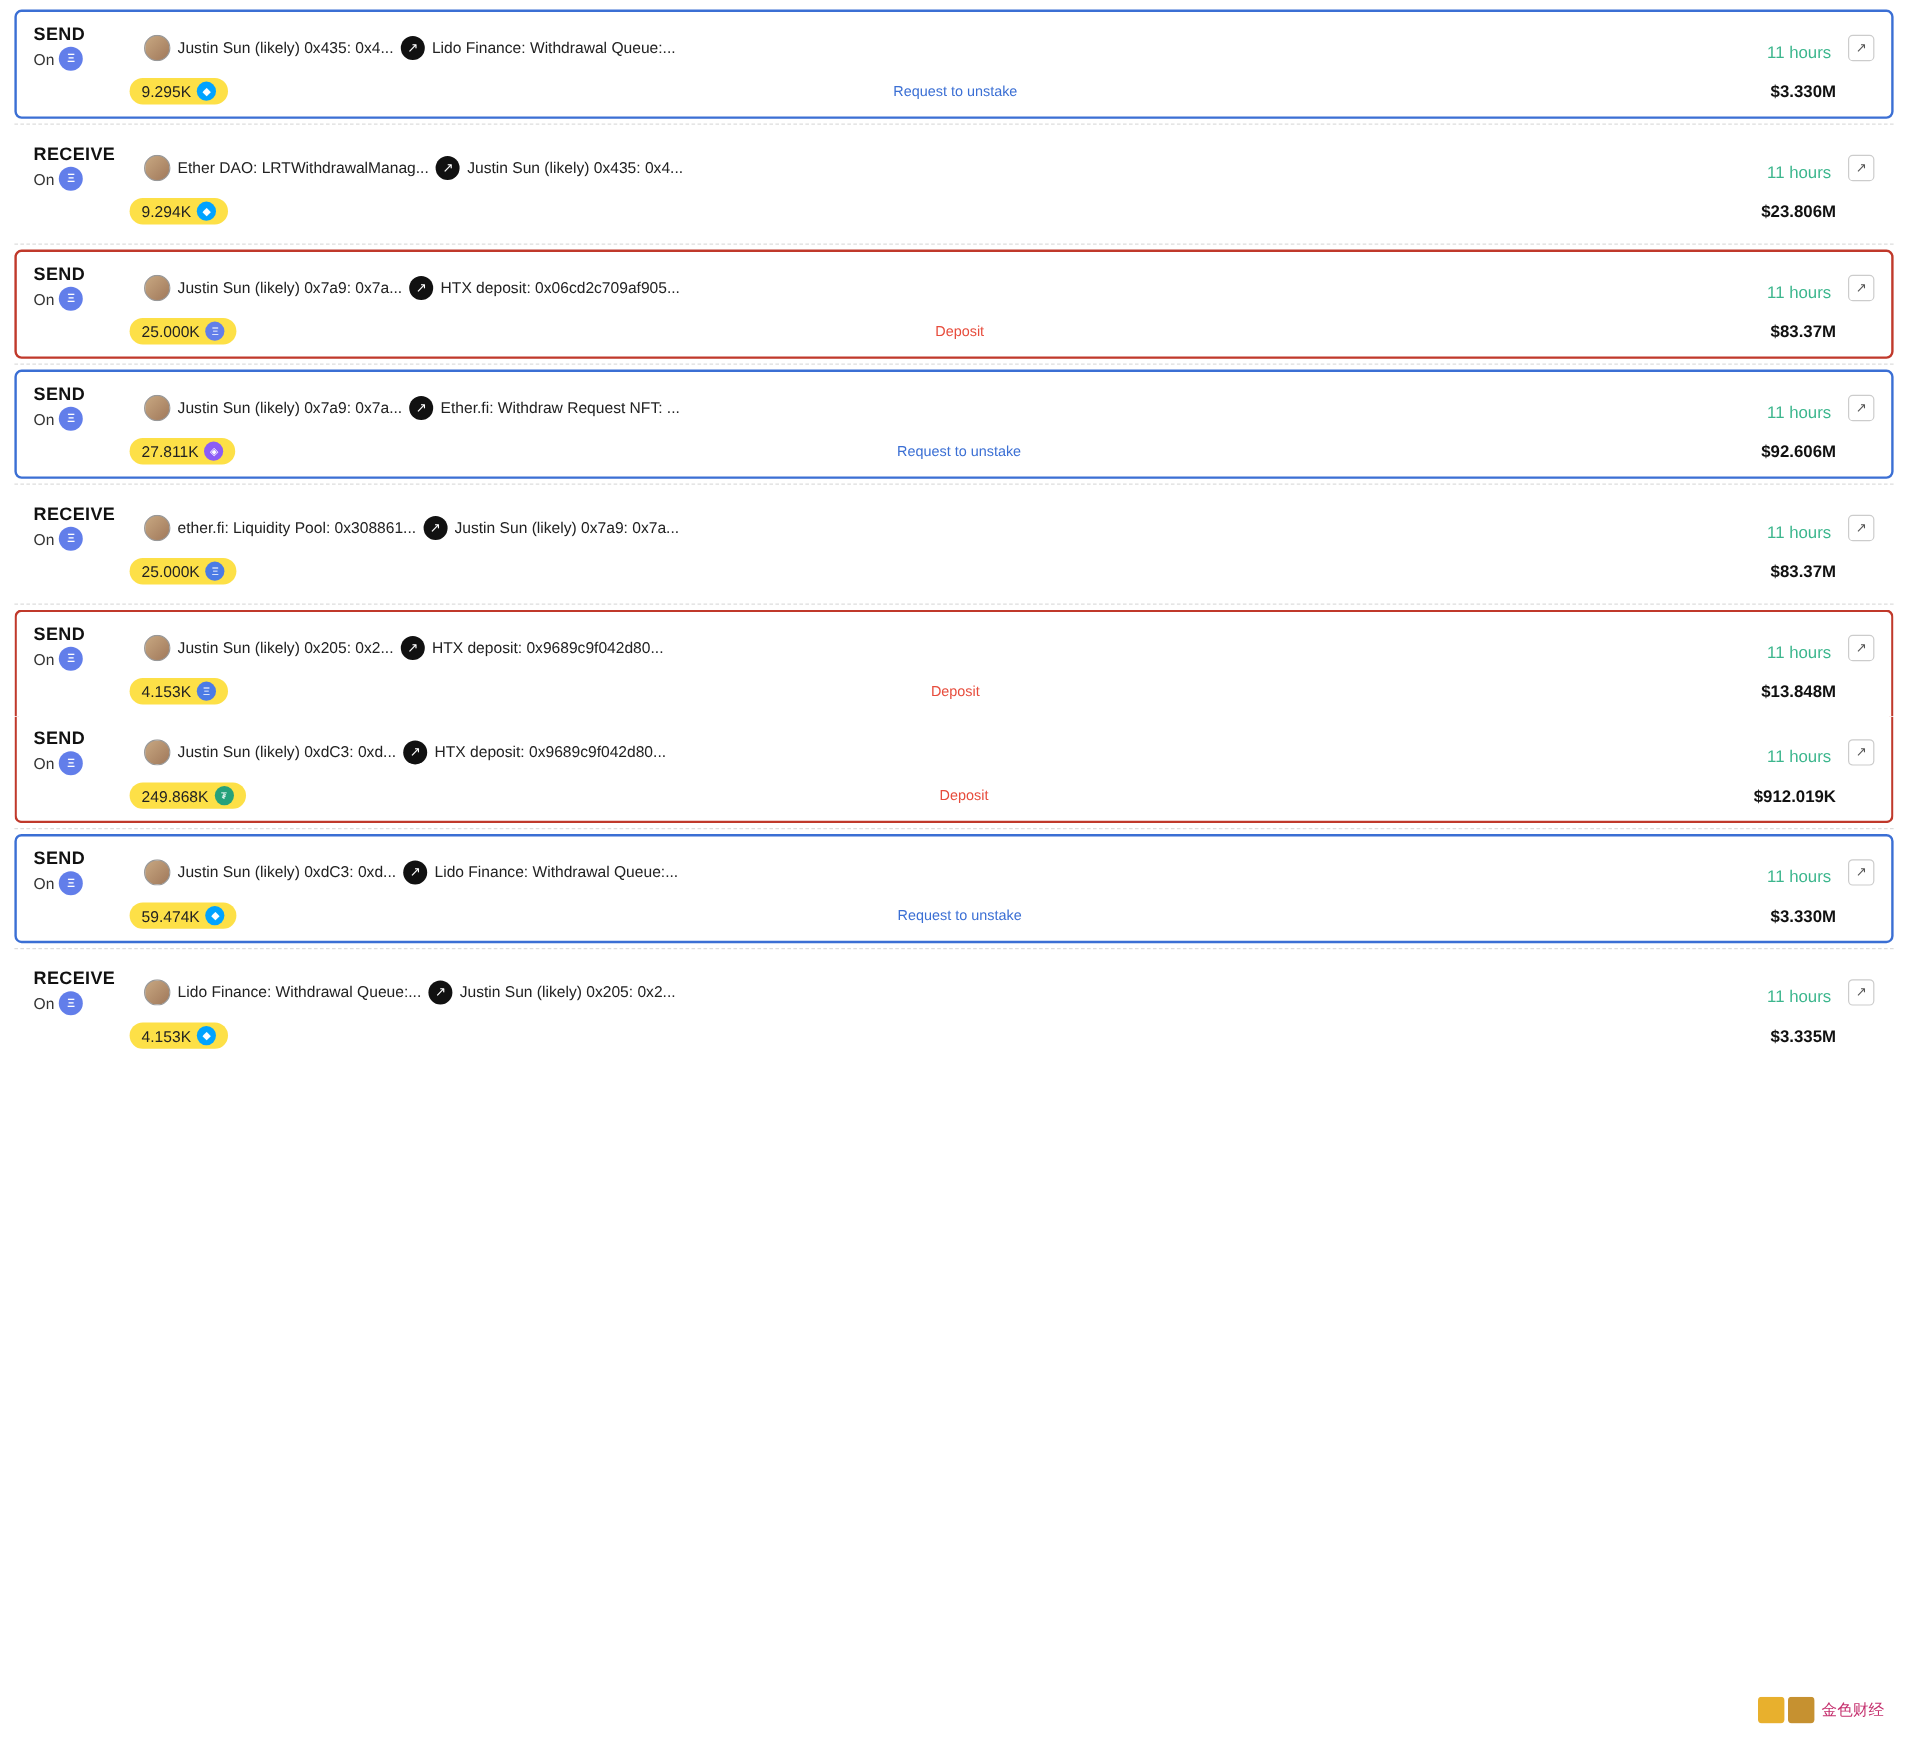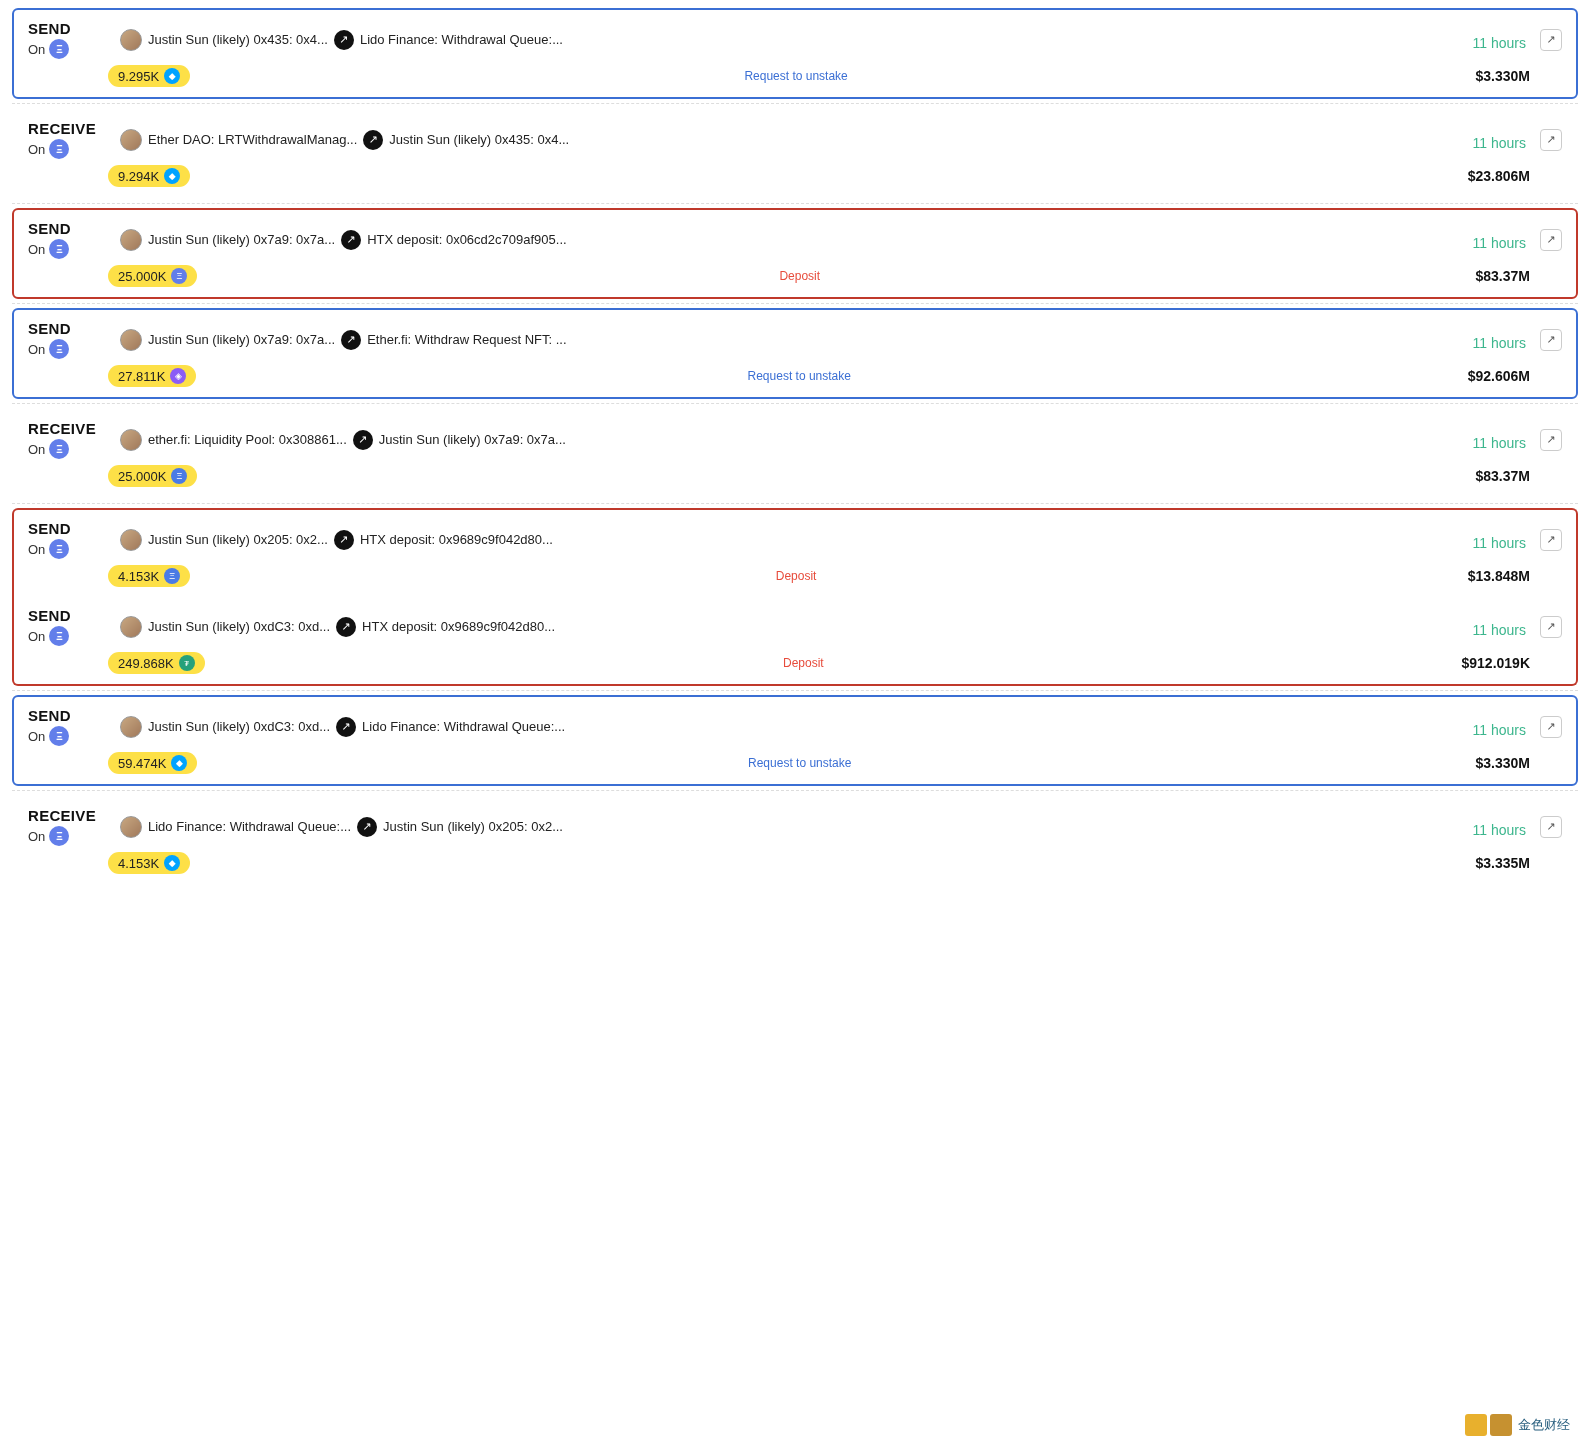--- a/index.html
+++ b/index.html
@@ -216,21 +216,21 @@
       border-radius: 3px;
     }
     .wm-sq2 {
       width: 22px;
       height: 22px;
       background: #c0851a;
       border-radius: 3px;
     }
     .wm-text {
       font-size: 13px;
-      color: #0c4a6e;
+      color: #be185d;
       font-weight: 500;
     }
     
     .face-avatar {
       width: 22px;
       height: 22px;
       border-radius: 50%;
       background: linear-gradient(135deg, #c8a882 0%, #a0785a 100%);
       border: 1px solid #999;
     }

